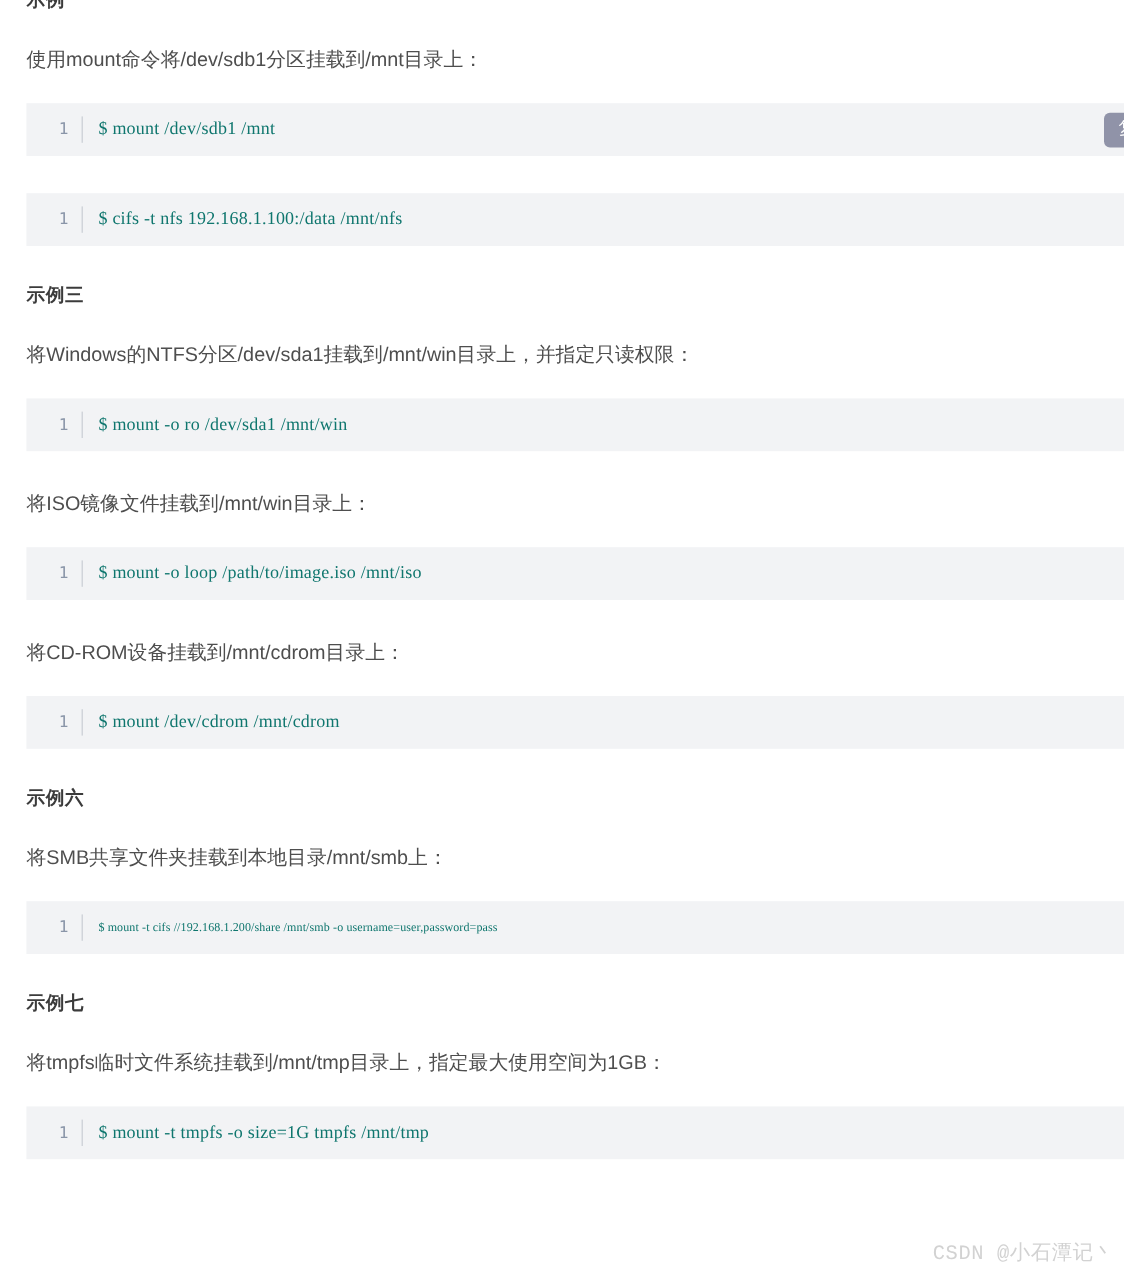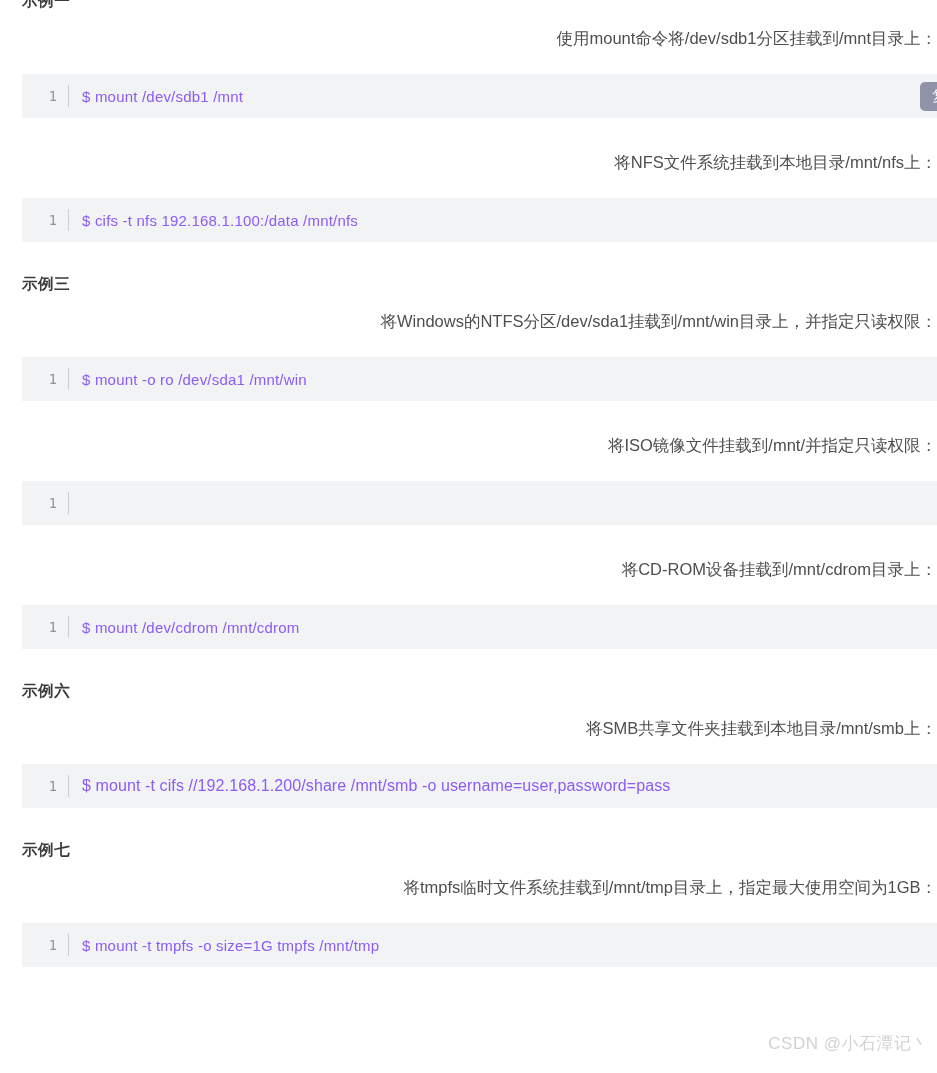--- a/index.html
+++ b/index.html
@@ -50,21 +50,21 @@
     font-family: "Liberation Sans", sans-serif;
     font-size: 16.5px;
     color: #4e4e4e;
     line-height: 26px;
     margin: 0;
     padding: 0;
   }
 
   
   .section .sec-heading { margin-top: 0px; }
-  .section .sec-desc { margin-top: 13px; text-align: right; }
+  .section .sec-desc { margin-top: 25px; }
 
   .section + .section { margin-top: 31px; }
 
   .codewrap {
     position: relative;
     margin-top: 23px;
     margin-left: 0px;
     
     margin-right: -22px;
     background: #f2f3f5;
@@ -87,30 +87,30 @@
   }
 
   .ln-sep {
     width: 1px;
     height: 22px;
     background: #c9cdd4;
     margin-right: 0px;
   }
 
   .code {
-    font-family: Liberation Sans, sans-serif;
+    font-family: Liberation Serif, serif;
     font-size: 15px;
-    color: #8b5cf6;
+    color: #0f766e;
     white-space: pre;
     padding-left: 13px;
     letter-spacing: 0.2px;
   }
 
   .code.small {
-    font-size: 16px;
+    font-size: 10px;
     letter-spacing: 0.1px;
   }
 
   .copy-btn {
     position: absolute;
     top: 8px;
     right: -14px;
     background: #9093a8;
     color: #ffffff;
     font-family: "Liberation Sans", sans-serif;
@@ -120,21 +120,21 @@
     padding: 5px 12px 6px 12px;
     line-height: 18px;
     cursor: pointer;
     white-space: nowrap;
   }
 
   .watermark {
     position: absolute;
     right: 8px;
     bottom: 8px;
-    font-family: Liberation Sans, sans-serif;
+    font-family: Liberation Mono, monospace;
     font-size: 17px;
     color: #d2d2d2;
     letter-spacing: 0.5px;
     white-space: nowrap;
     pointer-events: none;
   }
 </style>
 </head>
 <body>
 
@@ -146,43 +146,43 @@
       <div class="sec-desc">使用mount命令将/dev/sdb1分区挂载到/mnt目录上：</div>
       <div class="codewrap">
         <div class="ln">1</div>
         <div class="ln-sep"></div>
         <div class="code">$ mount /dev/sdb1 /mnt</div>
         <button class="copy-btn">复制</button>
       </div>
     </div>
 
     <div class="section">
-      <div class="sec-desc">将NFS文件系统挂载到本地目录/mnt/nfs上：</div>
       <div class="codewrap">
         <div class="ln">1</div>
         <div class="ln-sep"></div>
         <div class="code">$ cifs -t nfs 192.168.1.100:/data /mnt/nfs</div>
       </div>
     </div>
 
     <div class="section">
       <div class="sec-heading">示例三</div>
       <div class="sec-desc">将Windows的NTFS分区/dev/sda1挂载到/mnt/win目录上，并指定只读权限：</div>
       <div class="codewrap">
         <div class="ln">1</div>
         <div class="ln-sep"></div>
         <div class="code">$ mount -o ro /dev/sda1 /mnt/win</div>
       </div>
     </div>
 
     <div class="section">
-      <div class="sec-desc">将ISO镜像文件挂载到/mnt/并指定只读权限：</div>
-      <div class="codewrap">
-        <div class="ln">1</div>
-        <div class="ln-sep"></div>
+      <div class="sec-desc">将ISO镜像文件挂载到/mnt/win目录上：</div>
+      <div class="codewrap">
+        <div class="ln">1</div>
+        <div class="ln-sep"></div>
+        <div class="code">$ mount -o loop /path/to/image.iso /mnt/iso</div>
       </div>
     </div>
 
     <div class="section">
       <div class="sec-desc">将CD-ROM设备挂载到/mnt/cdrom目录上：</div>
       <div class="codewrap">
         <div class="ln">1</div>
         <div class="ln-sep"></div>
         <div class="code">$ mount /dev/cdrom /mnt/cdrom</div>
       </div>

